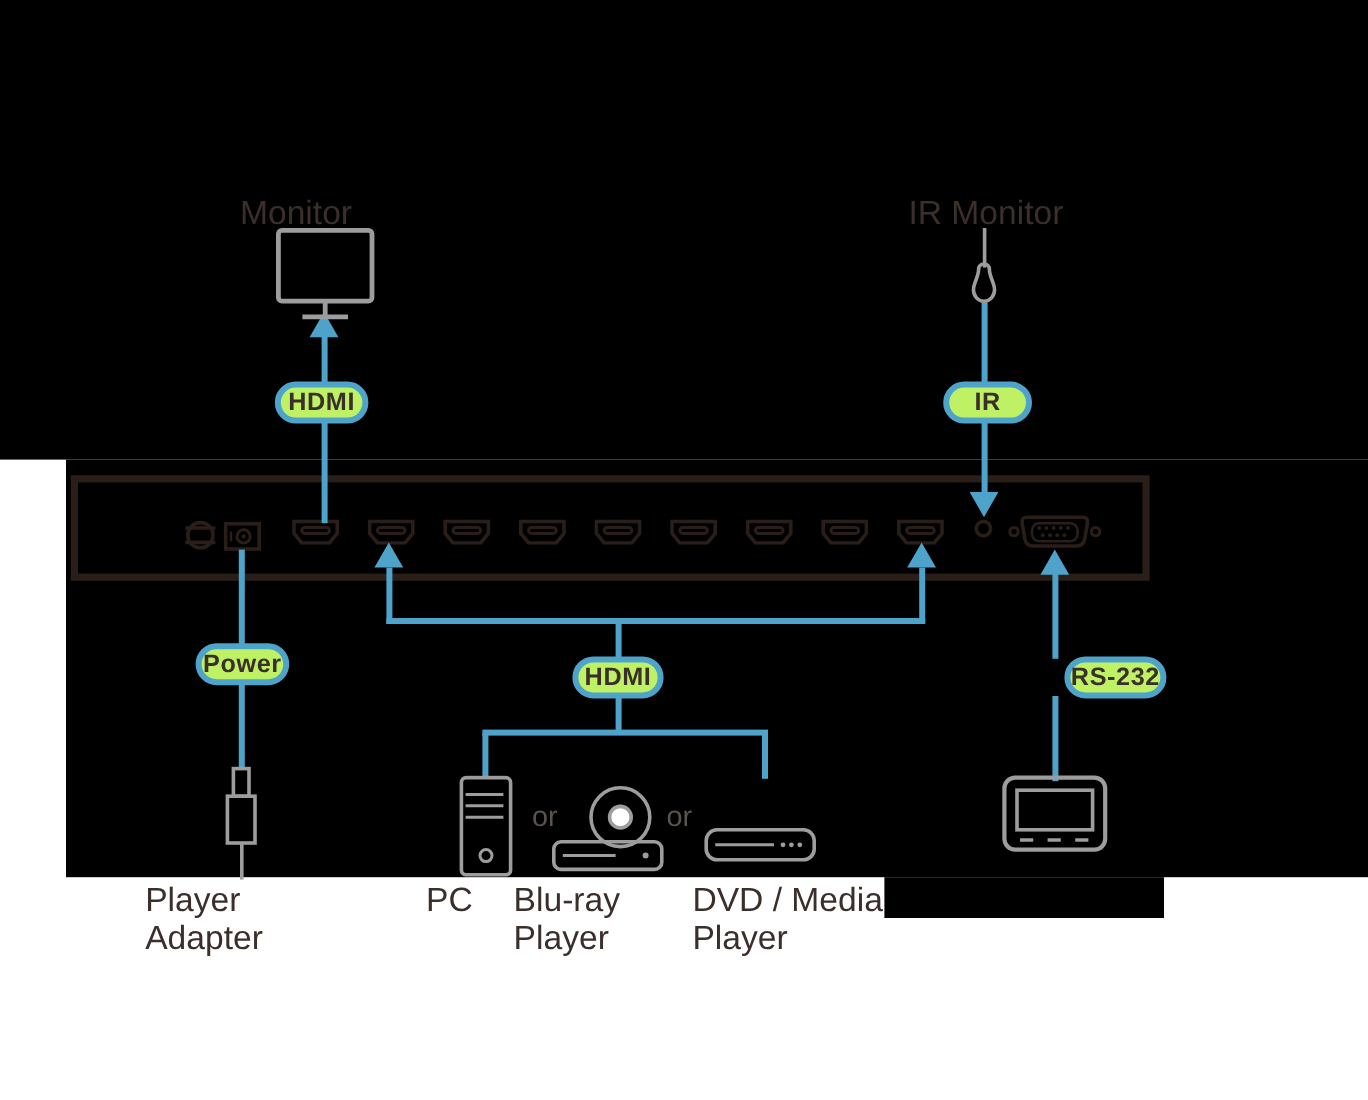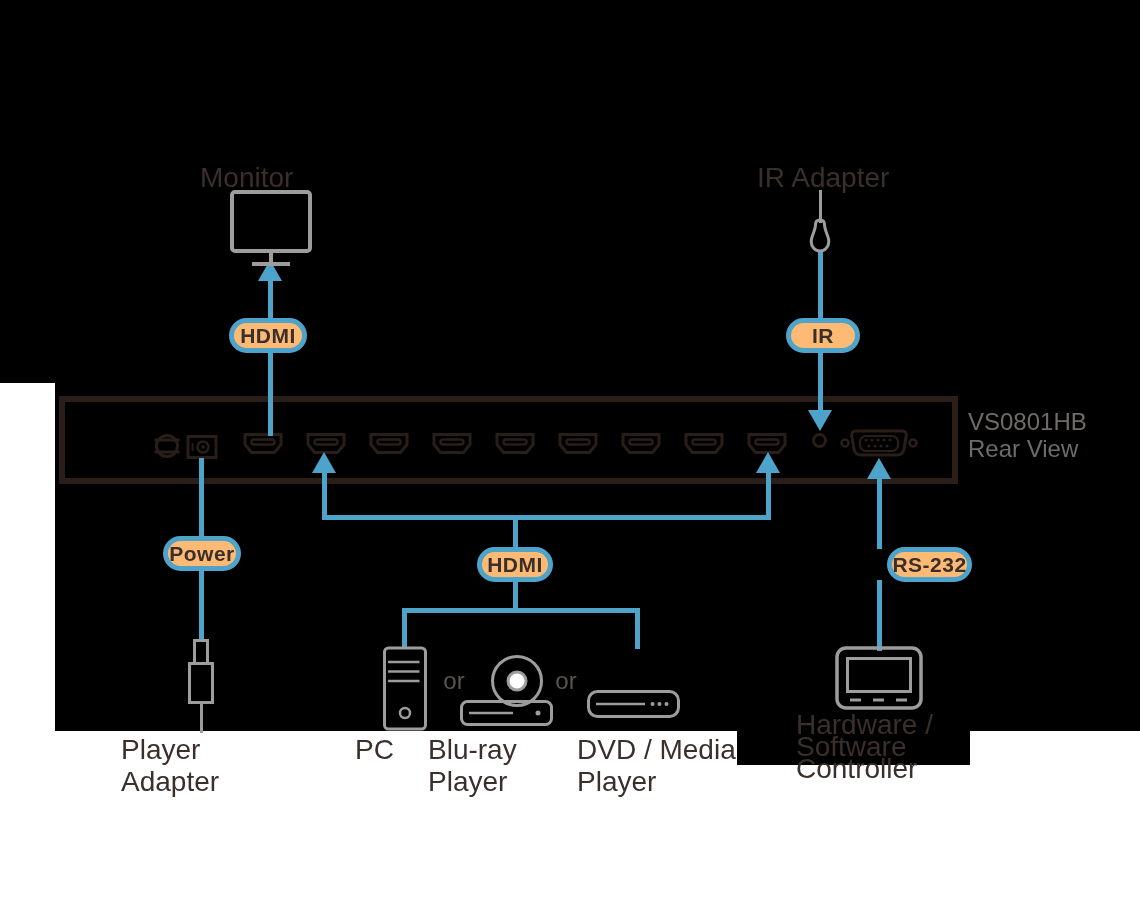--- a/index.html
+++ b/index.html
@@ -26,21 +26,21 @@
   .gline{position:absolute;width:3px;background:var(--outline-gray,#9D9D9D);}
   .arrow-up{position:absolute;width:0;height:0;
     border-left:12px solid transparent;border-right:12px solid transparent;
     border-bottom:21px solid var(--accent-blue,#4EA3CB);}
   .arrow-down{position:absolute;width:0;height:0;
     border-left:12px solid transparent;border-right:12px solid transparent;
     border-top:21px solid var(--accent-blue,#4EA3CB);}
 
   .pill{
     position:absolute;height:35px;box-sizing:border-box;
-    background:#fdba74;border:5px solid var(--accent-blue,#4EA3CB);
+    background:#bef264;border:5px solid var(--accent-blue,#4EA3CB);
     border-radius:18px;display:flex;align-items:center;justify-content:center;
     font-size:21px;font-weight:bold;color:var(--dark-text,#3B2F2B);
     letter-spacing:0.5px;
   }
   .lbl{position:absolute;font-size:28px;color:var(--dark-text,#3B2F2B);text-align:left;}
   .or-lbl{position:absolute;font-size:24px;color:var(--or-text,#5A534F);text-align:center;}
   .model-text{position:absolute;left:968px;top:408px;width:170px;
     font-size:24px;line-height:27px;color:var(--muted-text,#6F6B69);text-align:left;}
 
   .ir-port{position:absolute;left:812px;top:433px;width:15px;height:15px;
@@ -206,33 +206,25 @@
     <line x1="62" y1="55" x2="73" y2="55" class="stroke-gray" stroke-width="3"></line>
   </svg>
 
   <div class="pill" style="left:229px;top:318px;width:78px">HDMI</div>
   <div class="pill" style="left:786px;top:318px;width:74px">IR</div>
   <div class="pill" style="left:163px;top:536px;width:78px">Power</div>
   <div class="pill" style="left:477px;top:547px;width:76px">HDMI</div>
   <div class="pill" style="left:887px;top:547px;width:85px">RS-232</div>
 
   <div class="lbl" style="left:200px;top:162px;width:140px">Monitor</div>
-  <div class="lbl" style="left:757px;top:162px;width:140px">IR Adapter</div>
-
-  <div class="model-text">
-    <div>VS0801HB</div>
-    <div>Rear View</div>
-  </div>
+  <div class="lbl" style="left:757px;top:162px;width:140px">IR Monitor</div>
+
 
   <div class="lbl" style="left:121px;top:734px;width:160px">Player Adapter</div>
   <div class="lbl" style="left:355px;top:734px;width:100px">PC</div>
   <div class="lbl" style="left:428px;top:734px;width:160px">Blu-ray Player</div>
   <div class="lbl" style="left:577px;top:734px;width:180px">DVD / Media Player</div>
 
-  <div class="lbl" style="left:796px;top:714px;width:180px;line-height:22px">
-    <div>Hardware /</div>
-    <div>Software Controller</div>
-  </div>
 
   <div class="or-lbl" style="left:414px;top:667px;width:80px">or</div>
   <div class="or-lbl" style="left:526px;top:667px;width:80px">or</div>
 
 </div>
 
 </body></html>

